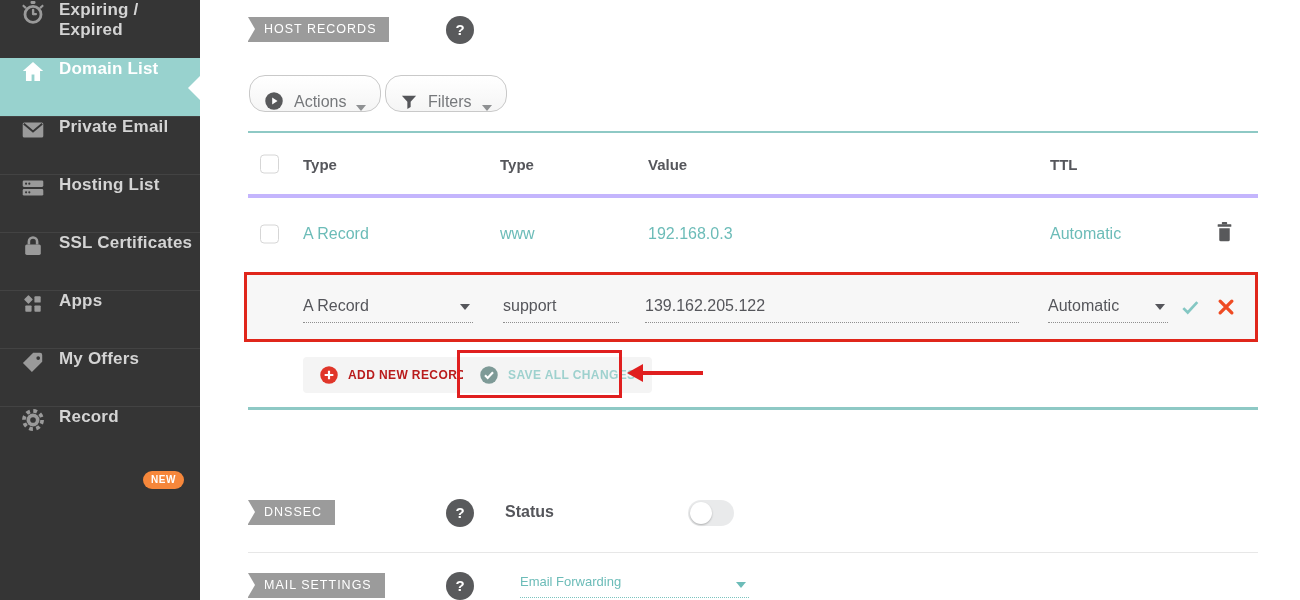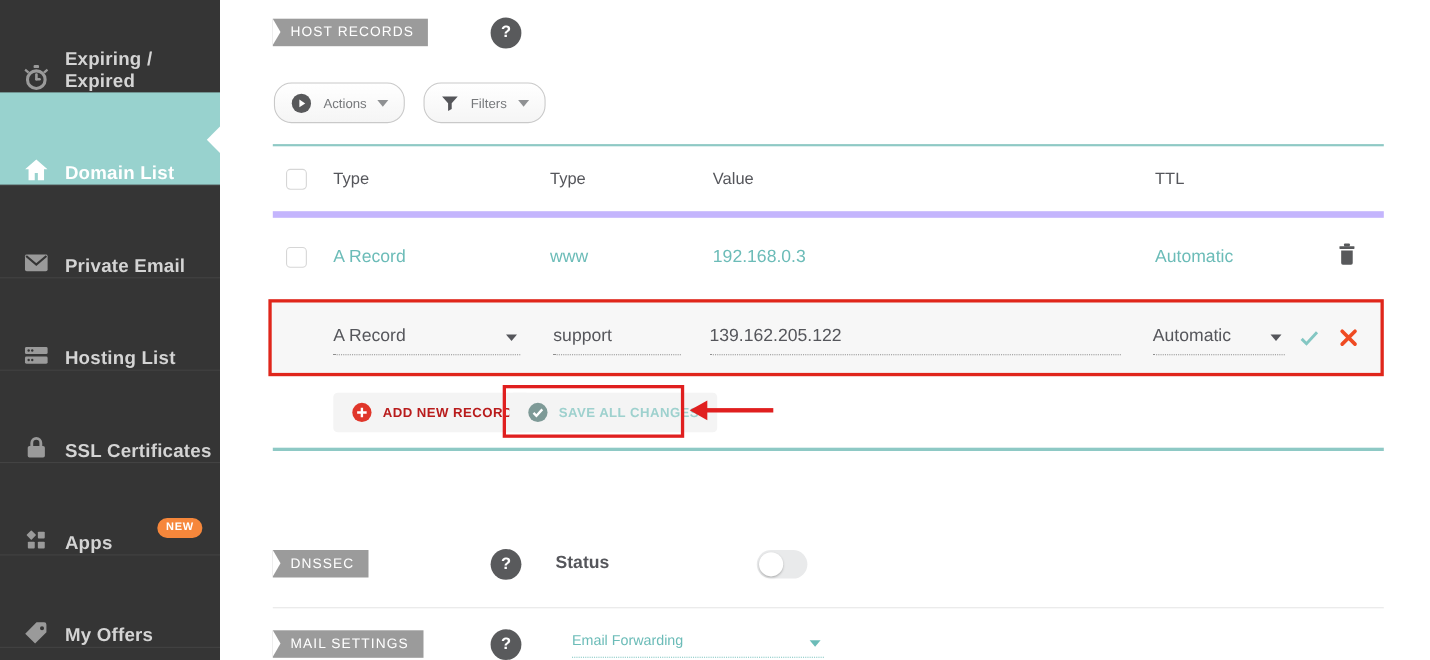--- a/index.html
+++ b/index.html
@@ -4,21 +4,21 @@
 <style>
   * { margin:0; padding:0; box-sizing:border-box; }
   html,body { background:#fff; }
   .screen {
     position:relative; width:1300px; height:600px; overflow:hidden;
     background:#ffffff; font-family:"Liberation Sans","DejaVu Sans",sans-serif;
   }
 
   
   .sidebar { position:absolute; left:0; top:0; width:200px; height:600px; background:#353535; }
-  .side-item { position:relative; height:84px; display:flex; align-items:flex-end; padding-left:20px; gap:13px; cursor:pointer; }
+  .side-item { position:relative; height:58px; display:flex; align-items:flex-start; padding-left:20px; gap:13px; cursor:pointer; }
   .side-item + .side-item { border-top:1px solid #434343; }
   .side-item .ic { width:26px; height:26px; flex:0 0 26px; color:#9a9a9a; }
   .side-item .ic svg { width:100%; height:100%; display:block; fill:currentColor; }
   .side-item .lbl { color:#d4d4d4; font-size:17px; font-weight:bold; letter-spacing:.2px; }
   .side-item.active { background:#98d2ce; border-top-color:transparent; }
   .side-item.active .ic { color:#ffffff; }
   .side-item.active .lbl { color:#ffffff; }
   .side-item.active::after { content:""; position:absolute; right:0; top:50%; margin-top:-12px;
     border-top:12px solid transparent; border-bottom:12px solid transparent; border-right:12px solid #ffffff; }
   .hole { fill:#353535; }
@@ -30,29 +30,29 @@
 
   .ribbon { position:absolute; height:25px; line-height:25px; background:#9b9b9b; color:#fff;
     font-size:12.5px; letter-spacing:1px; padding:0 13px 0 16px; white-space:nowrap; }
   .ribbon::before { content:""; position:absolute; left:0; top:0; width:0; height:0;
     border-top:12.5px solid transparent; border-bottom:12.5px solid transparent; border-left:7px solid #ffffff; }
 
   .help { position:absolute; width:28px; height:28px; border-radius:50%; background:#595a5c; color:#fff;
     font-size:15px; font-weight:bold; text-align:center; line-height:28px; cursor:pointer; }
 
   .btn { position:absolute; height:37px; border:1px solid #c9c9c9; border-radius:16px;
-    background:linear-gradient(#ffffff,#f5f5f5); display:flex; align-items:center; gap:10px;
-    padding:0 14px; color:#76787b; font-size:12px; cursor:pointer; }
+    background:linear-gradient(#ffffff,#f5f5f5); display:flex; align-items:flex-end; gap:10px;
+    padding:0 14px; color:#76787b; font-size:16px; cursor:pointer; }
   .btn svg { display:block; }
   .caret { width:0; height:0; border-left:5px solid transparent; border-right:5px solid transparent; border-top:6px solid #8f9193; }
 
   
   .tbl { position:absolute; left:48px; top:131px; width:1010px; }
-  .thead { position:relative; height:67px; border-top:2px solid #8ec9c5; border-bottom:6px solid #c4b5fd;
-    color:#55565b; font-size:15px; font-weight:normal; }
+  .thead { position:relative; height:67px; border-top:2px solid #8ec9c5; border-bottom:4px solid #c4b5fd;
+    color:#55565b; font-size:15px; font-weight:bold; }
   .trow { position:relative; height:72px; color:#6cbcb8; font-size:16px; }
   .thead > *, .trow > * { position:absolute; top:50%; transform:translateY(-50%); }
   .c-check { left:12px; } .c-type { left:55px; } .c-host { left:252px; } .c-value { left:400px; }
   .c-ttl { left:802px; } .c-icons { left:966px; }
   .checkbox { width:19px; height:19px; border:1px solid #d6d6d6; border-radius:4px; background:#fff; display:block; cursor:pointer; }
 
   
   .editbox { position:absolute; left:44px; top:272px; width:1014px; height:70px;
     background:#f7f7f7; border:3px solid #e0261b; }
   .efield { position:absolute; top:17px; height:31px; line-height:28px; font-size:16px; color:#55565b;

